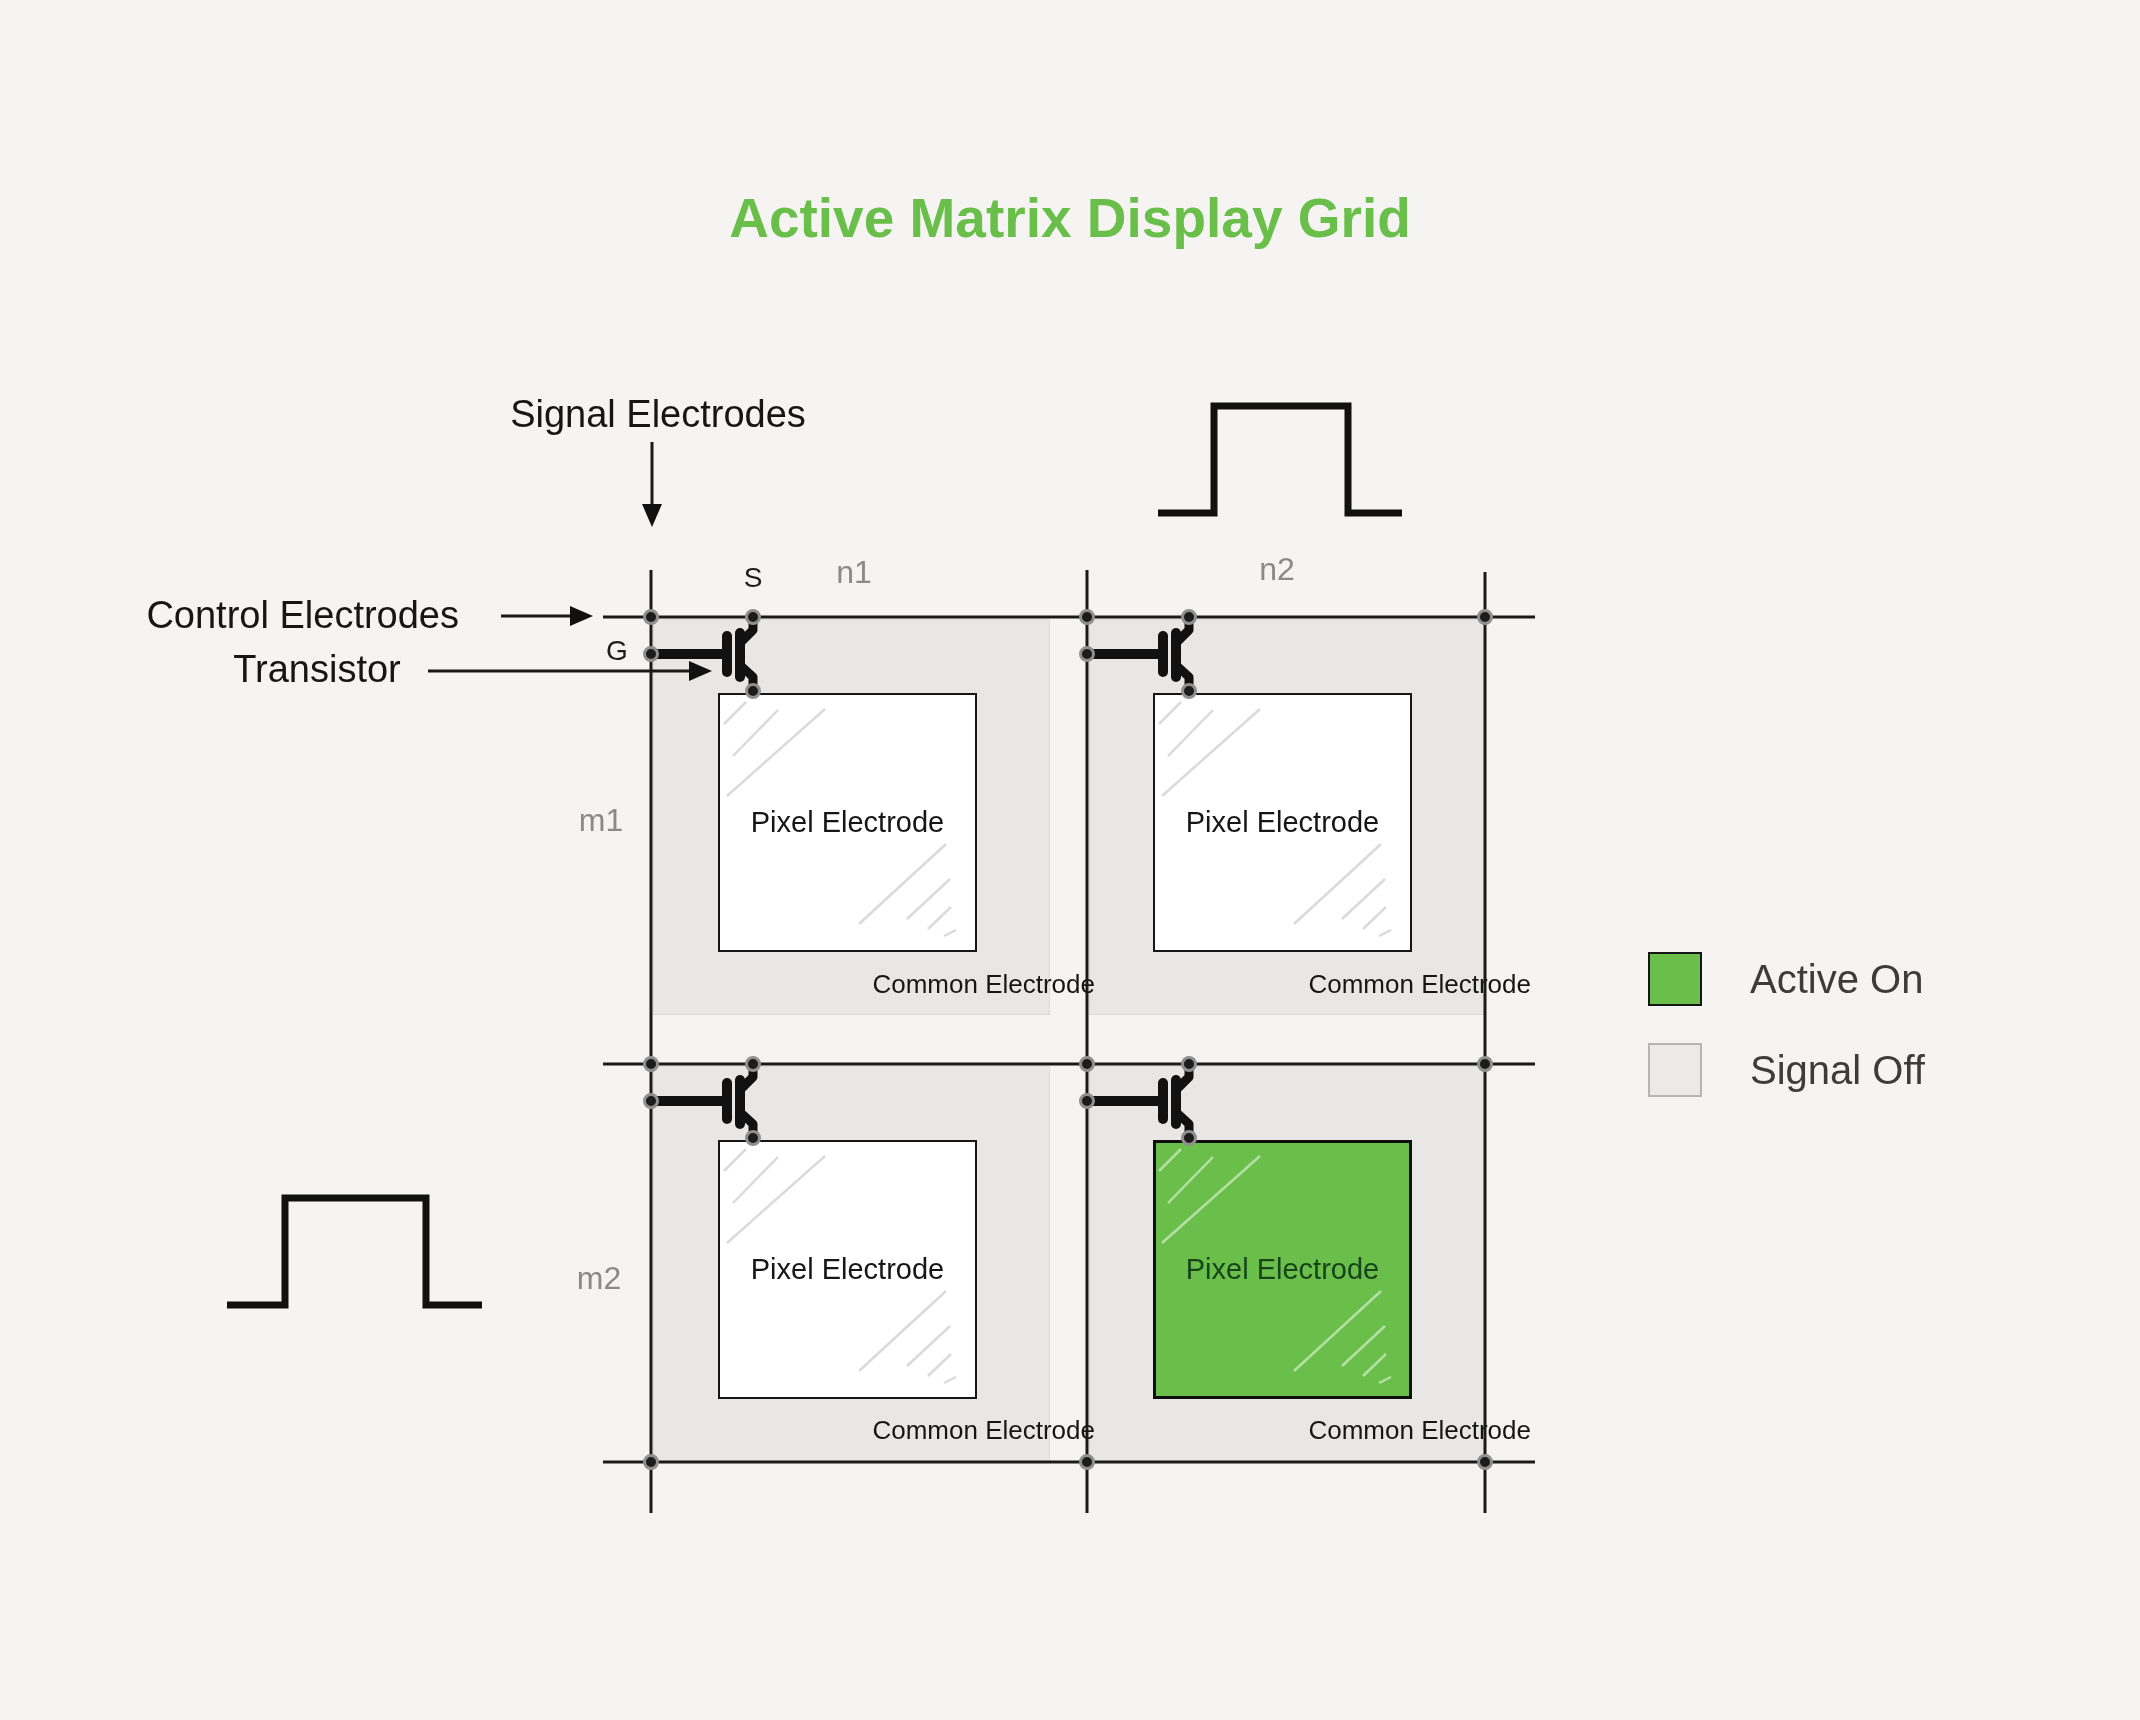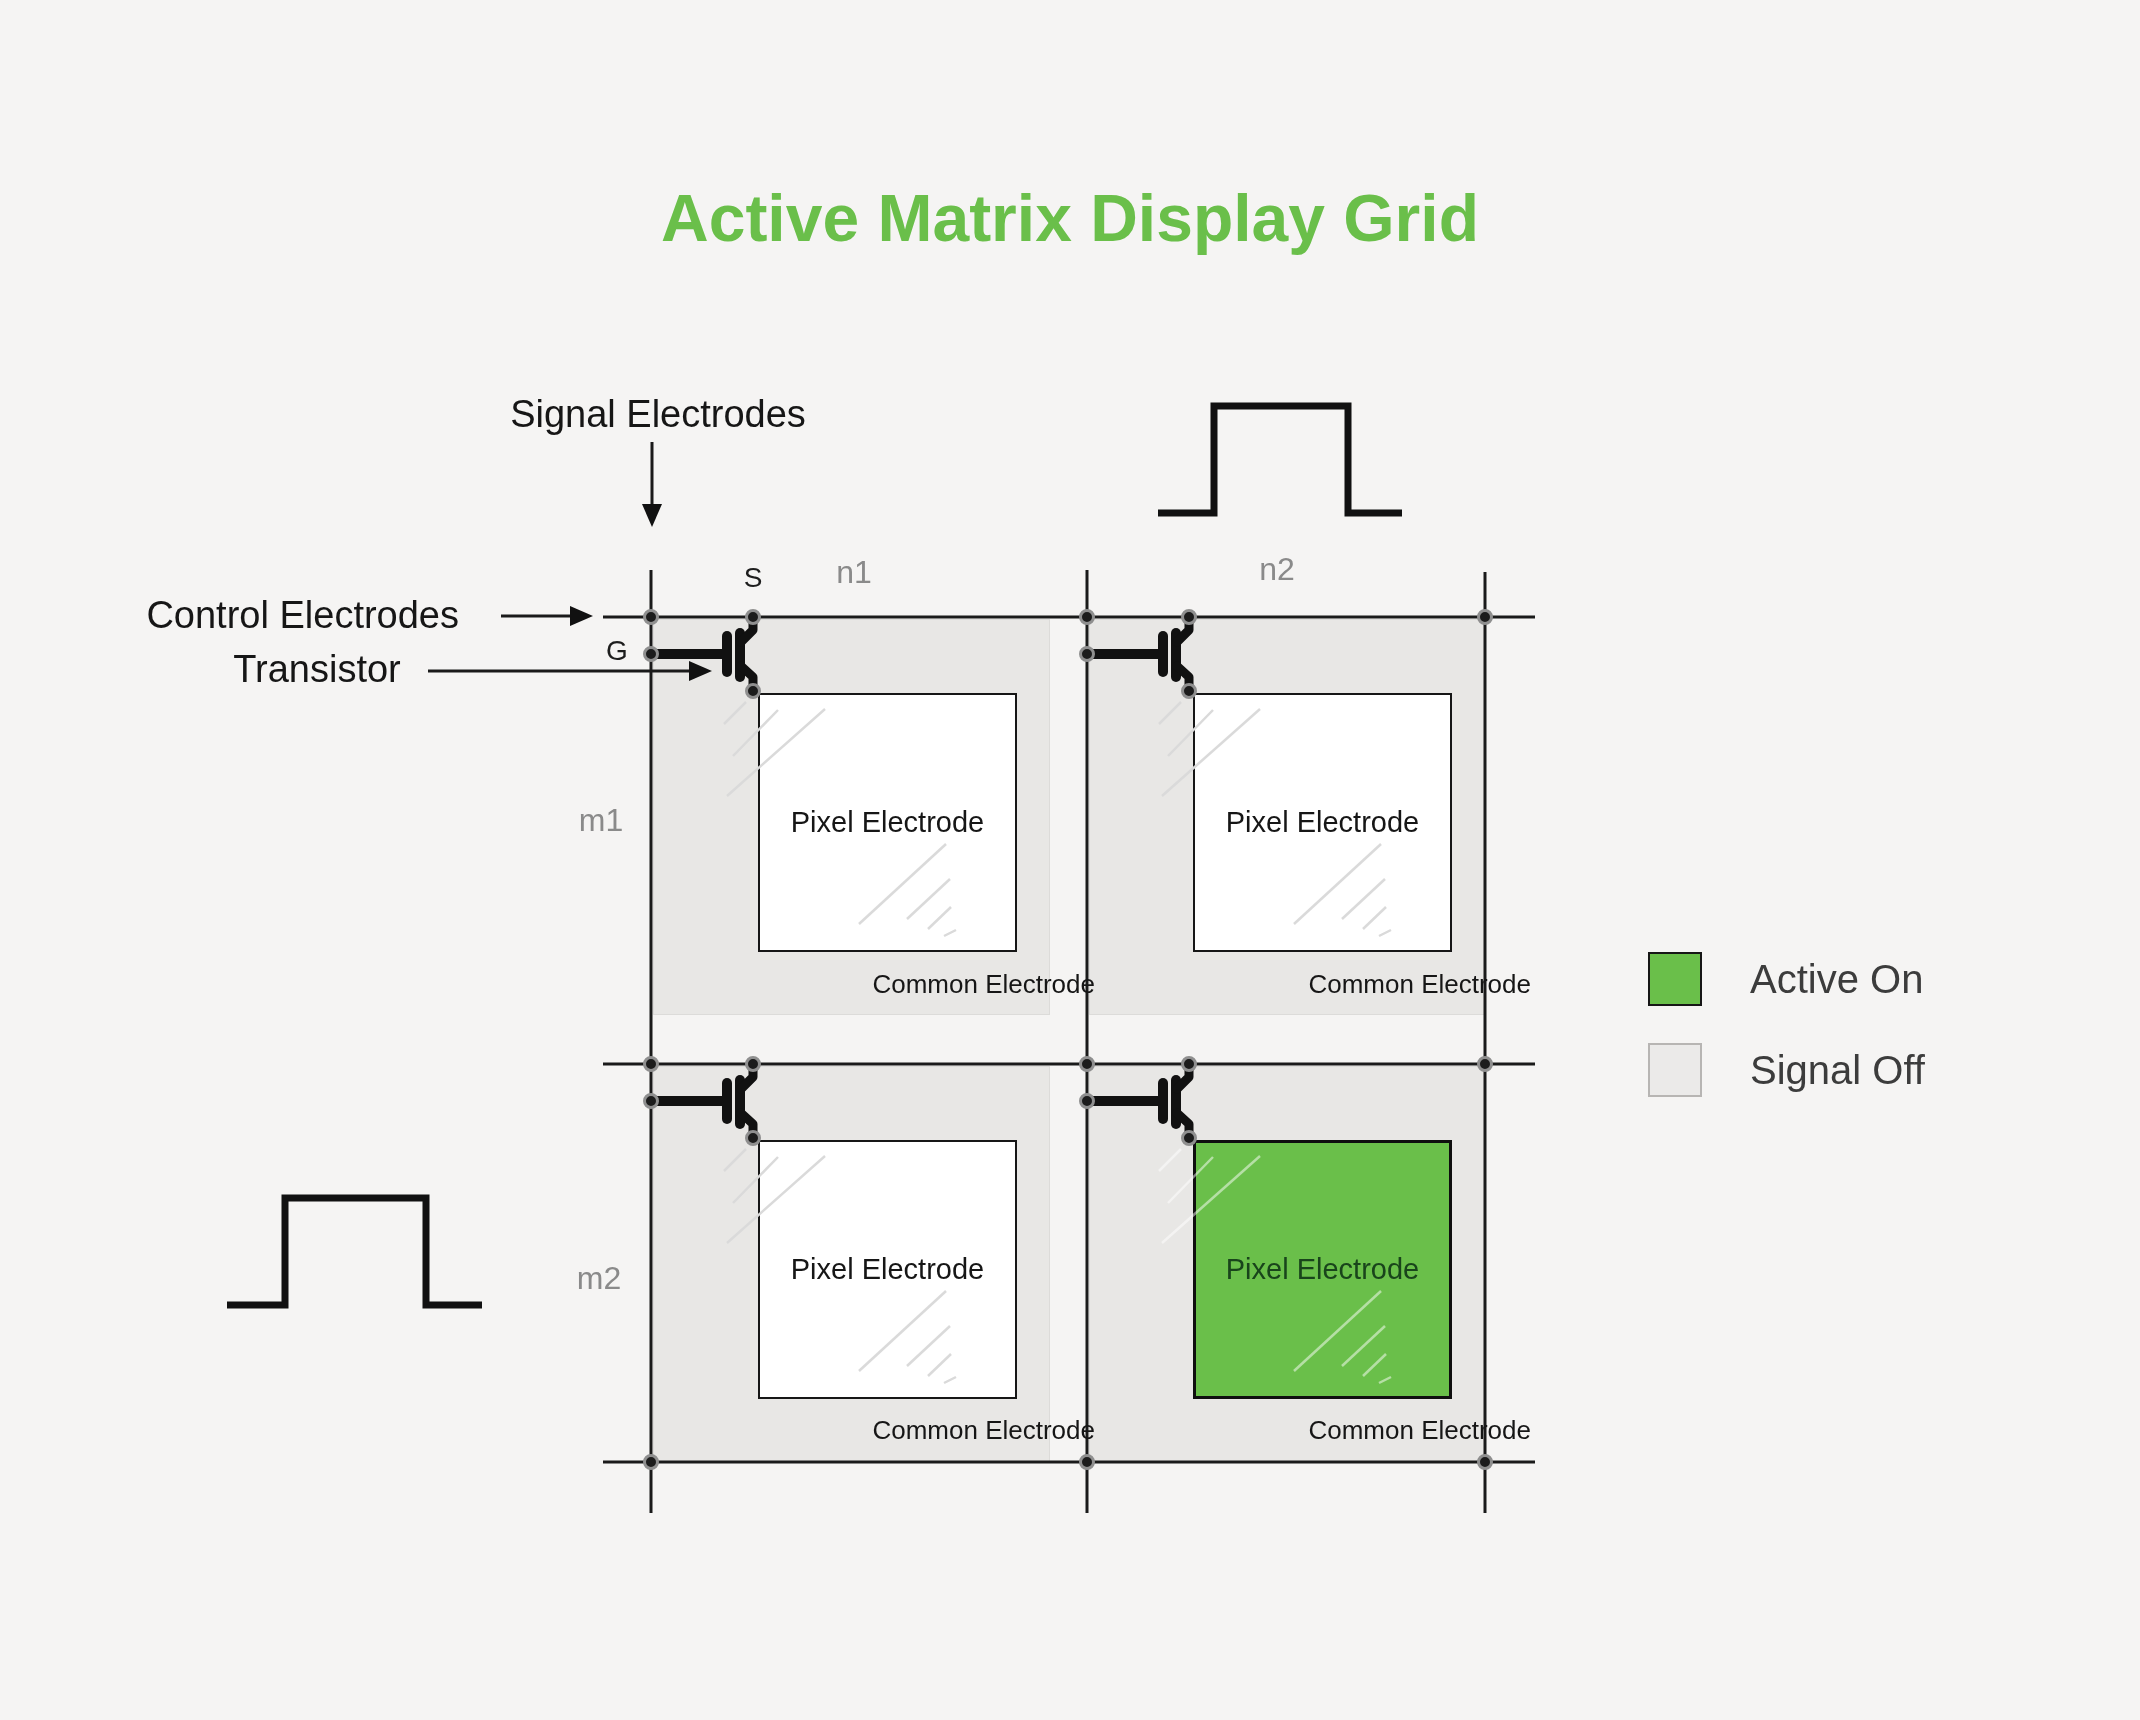--- a/index.html
+++ b/index.html
@@ -7,36 +7,36 @@
     width:2140px;height:1720px;overflow:hidden;
     background:#f5f4f3;
     font-family:"Liberation Sans","DejaVu Sans",sans-serif;
     position:relative;
   }
   .canvas{position:absolute;left:0;top:0;width:2140px;height:1720px;}
   .abs{position:absolute;}
   
   .title{
     left:0;top:180px;width:2140px;text-align:center;
-    font-size:66px;line-height:76px;font-weight:bold;color:#6abf4a;
+    font-size:55px;line-height:76px;font-weight:bold;color:#6abf4a;
     letter-spacing:0;
   }
   .callout{font-size:38px;line-height:44px;color:#161616;}
   .axis-label{font-size:32px;line-height:52px;color:#8a8a8a;}
   .pin-label{font-size:28px;line-height:32px;color:#1d1d1d;text-align:center;}
   .common-label{font-size:26px;line-height:36px;color:#161616;text-align:right;z-index:4;padding-left:45px;}
   
   .cell{
     width:397px;height:396px;background:#e8e7e5;
     border:1px solid #dcdbd9;box-sizing:border-box;z-index:1;
   }
   .pix{
     width:259px;height:259px;background:#ffffff;
     border:2px solid #161616;box-sizing:border-box;
-    display:flex;align-items:center;justify-content:center;z-index:2;margin-left:40px;
+    display:flex;align-items:center;justify-content:center;z-index:2;
   }
   .pix.on{background:#6abf4a;border-width:3px;border-color:#0f0f0f;}
   .pix-label{font-size:29px;color:#161616;}
   .pix.on .pix-label{color:#19441b;}
   
   svg.overlay{position:absolute;left:0;top:0;z-index:3;pointer-events:none;}
   .gridline{stroke:#1a1a1a;stroke-width:3;}
   .pulse{stroke:#111;stroke-width:7;fill:none;}
   .arrow-line{stroke:#1a1a1a;stroke-width:3;}
   .arrow-head{fill:#111;}

